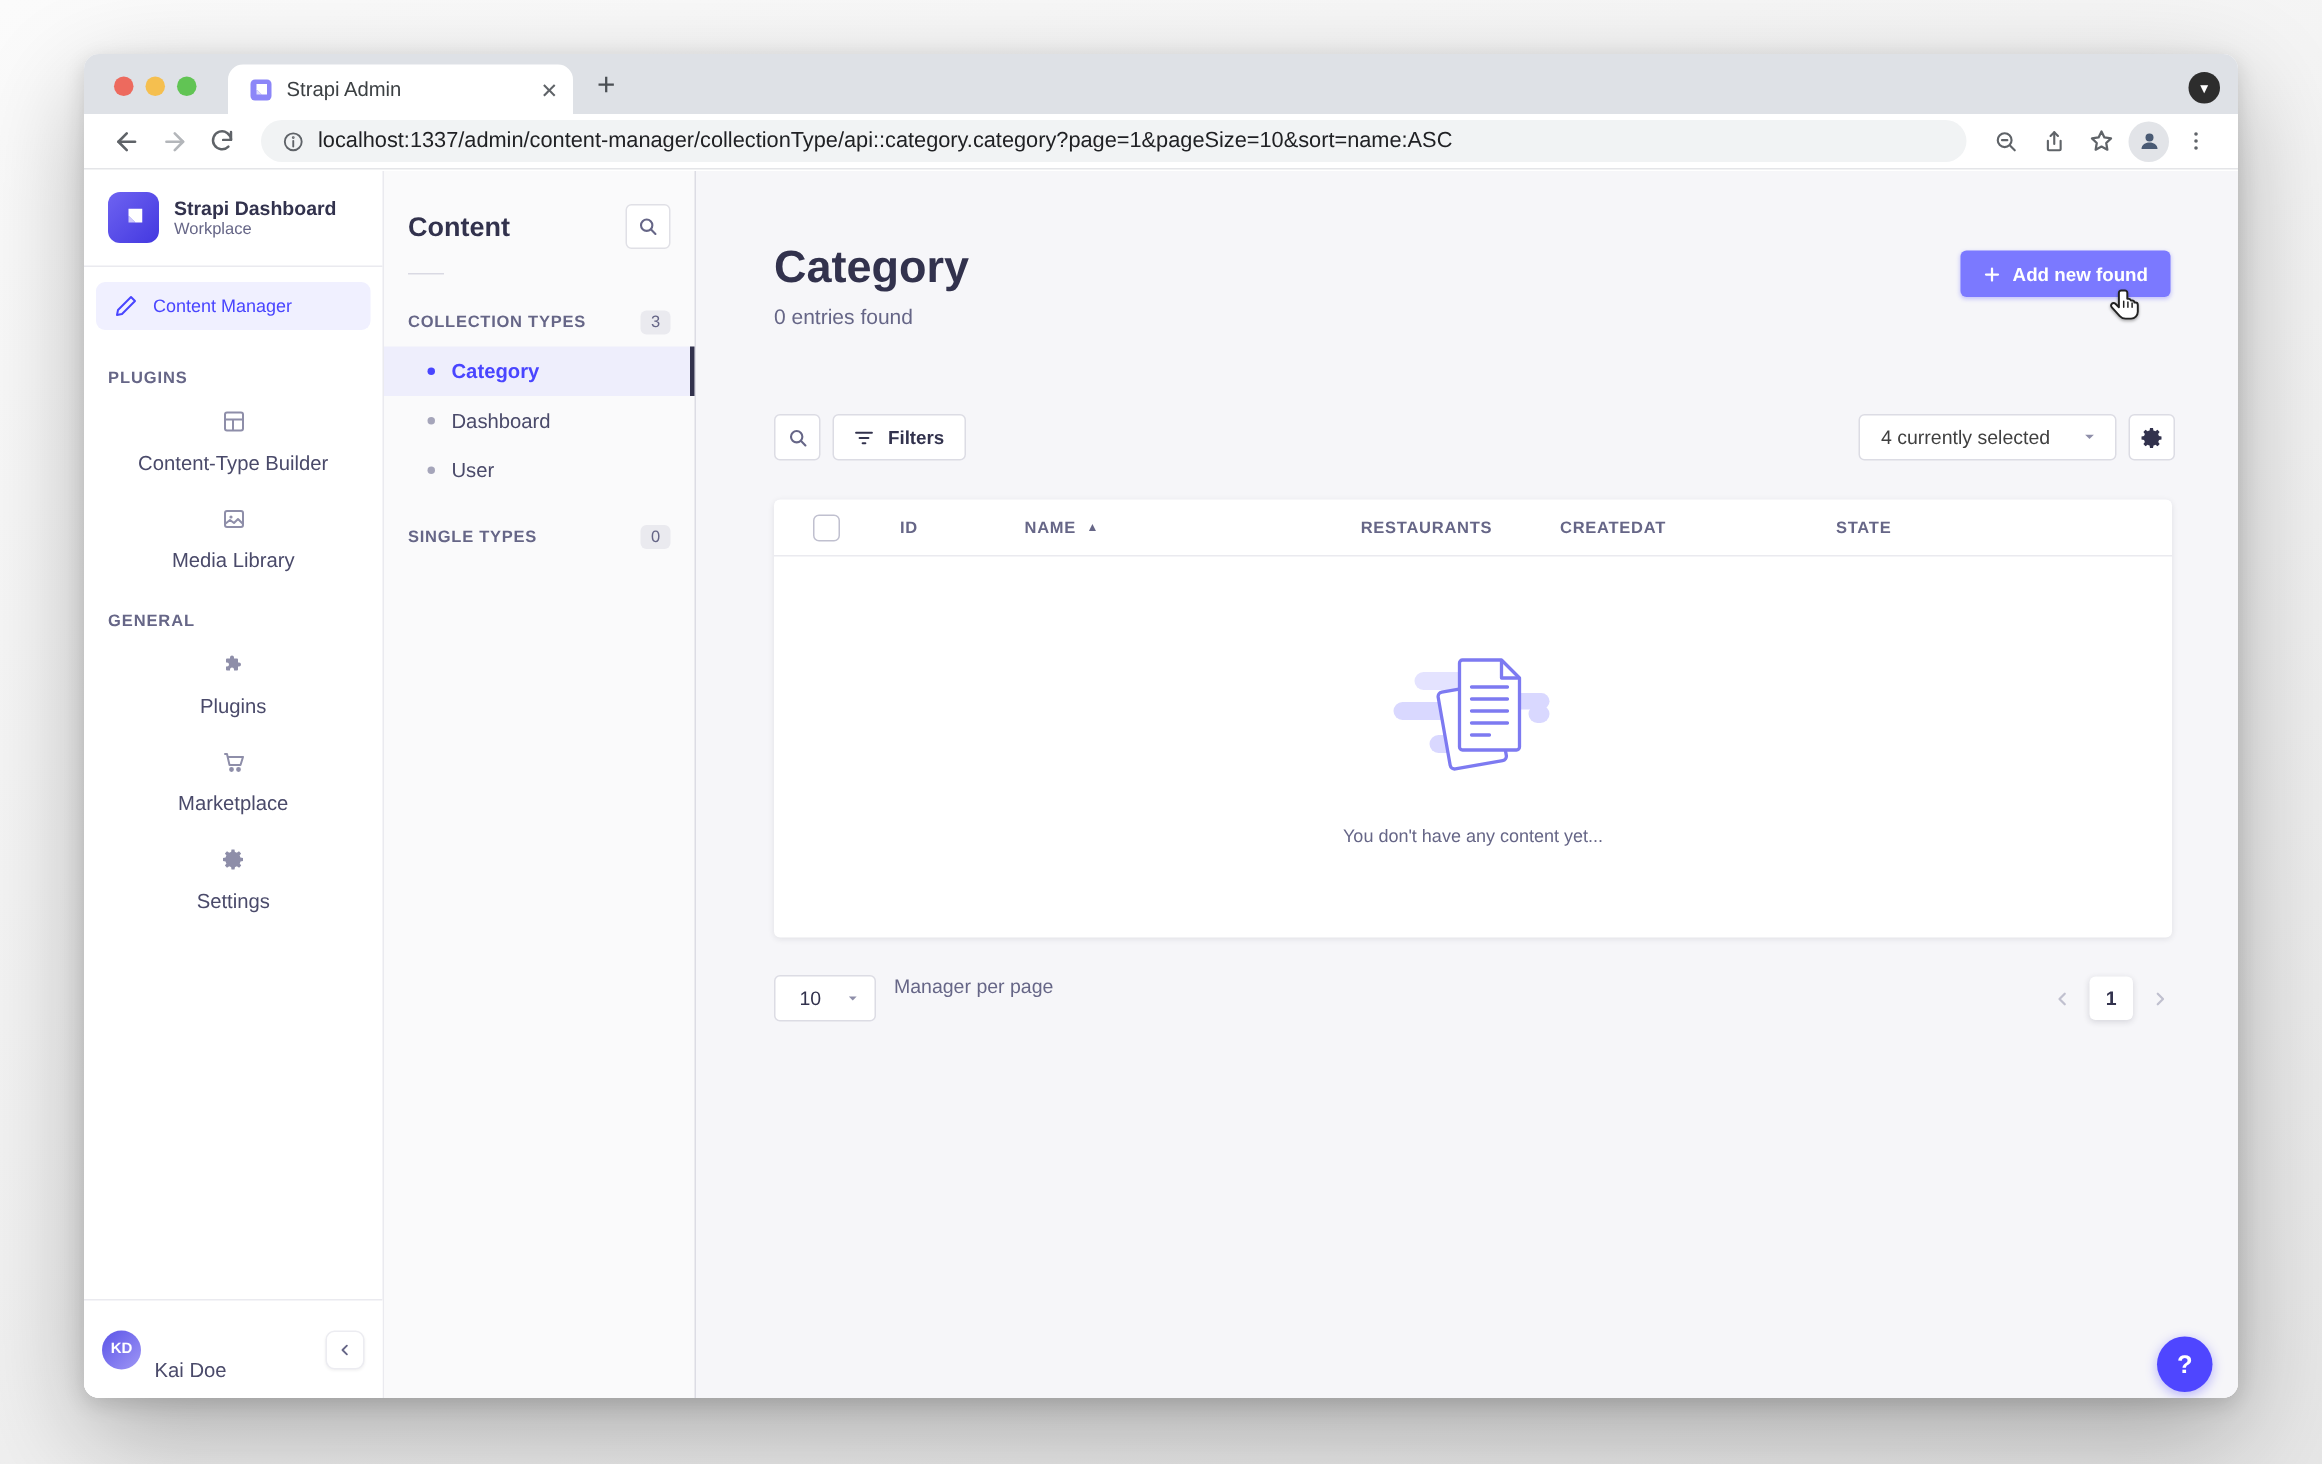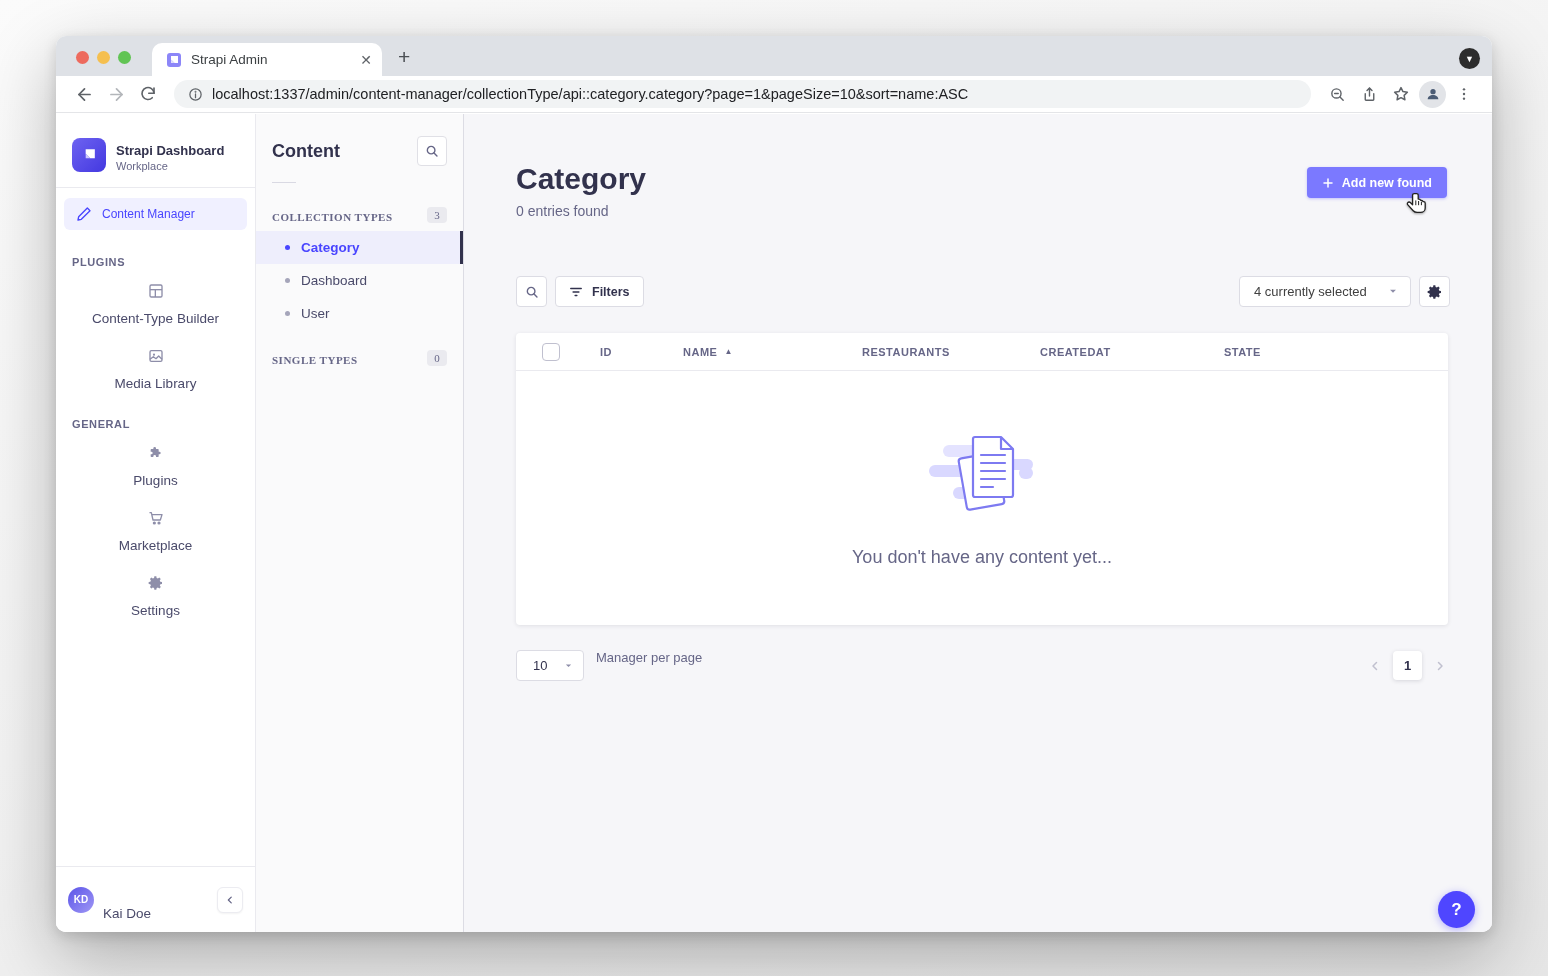--- a/index.html
+++ b/index.html
@@ -33,21 +33,21 @@
   .urlbar svg { flex:none; }
   .url-text { font-size:14.5px; color:#202124; white-space:nowrap; overflow:hidden; }
   .avatar-chrome { width:27px; height:27px; border-radius:50%; background:#e2e4e8;
     display:flex; align-items:center; justify-content:center; color:#4a5b74; }
 
   
   .app { position:absolute; top:78px; left:0; right:0; bottom:0; display:flex; background:#f6f6f9; }
 
   
   .nav { width:200px; background:#fff; border-right:1px solid #eaeaef; position:relative; flex:none; }
-  .brand { display:flex; align-items:flex-end; gap:10px; padding:24px 16px 15px; }
+  .brand { display:flex; align-items:center; gap:10px; padding:14px 16px 15px; }
   .brand-logo { width:34px; height:34px; border-radius:8px; flex:none;
     background:linear-gradient(135deg,#6e63f1,#4338e0); display:flex; align-items:center; justify-content:center; }
   .brand-name { font-size:13px; font-weight:bold; color:#32324d; line-height:1.2; }
   .brand-sub { font-size:11px; color:#666687; margin-top:1px; }
   .nav-divider { height:1px; background:#eaeaef; }
   .nav-active { margin:10px 8px; padding:8px 12px; border-radius:6px; background:#f0f0ff;
     display:flex; align-items:center; gap:10px; color:#4945ff; font-size:12px; font-weight:normal; }
   .nav-label { padding:16px 16px 4px; font-size:11px; font-weight:bold; color:#666687; letter-spacing:.6px; }
   .nav-item { padding:11px 16px; display:flex; align-items:center; gap:12px;
     color:#4a4a6a; font-size:13.5px;flex-direction:column; }
@@ -61,21 +61,21 @@
   .collapse-btn { width:26px; height:26px; border-radius:6px; background:#fff; border:1px solid #ececf1;
     box-shadow:0 1px 2px rgba(0,0,0,.05); display:flex; align-items:center; justify-content:center; color:#666687; }
 
   
   .panel { width:208px; background:#fafafb; border-right:1px solid #dcdce4; flex:none; }
   .panel-head { display:flex; align-items:center; justify-content:space-between; padding:22px 16px 10px; }
   .panel-title { font-size:18px; font-weight:bold; color:#32324d; }
   .icon-btn-sm { width:30px; height:30px; border-radius:4px; background:#fff; border:1px solid #e0e0e6;
     display:flex; align-items:center; justify-content:center; color:#666687; }
   .mini-divider { width:24px; height:1px; background:#d9d9e3; margin:6px 16px 16px; }
-  .type-head { display:flex; align-items:flex-end; justify-content:space-between; padding:8px 16px;font-family:Liberation Serif, serif; }
+  .type-head { display:flex; align-items:center; justify-content:space-between; padding:8px 16px; }
   .type-label { font-size:11px; font-weight:bold; color:#666687; letter-spacing:.5px; }
   .type-badge { min-width:20px; padding:2px 6px; border-radius:4px; background:#eaeaef;
     font-size:11px; color:#666687; text-align:center; }
   .type-item { height:33px; display:flex; align-items:center; gap:11px; padding-left:29px;
     font-size:13.5px; color:#4a4a6a; }
   .type-item .dot { width:5px; height:5px; border-radius:50%; background:#a5a5ba; flex:none; }
   .type-item.selected { background:#eeeefc; color:#4945ff; font-weight:bold; border-right:3px solid #32324d; }
   .type-item.selected .dot { background:#4945ff; }
 
   
@@ -95,24 +95,24 @@
   .select-box { height:31px; width:172px; border-radius:4px; background:#fff; border:1px solid #dcdce4;
     display:flex; align-items:center; padding:0 12px 0 14px; font-size:13px; color:#404040;margin-left:44px; }
   .select-box .caret { margin-left:auto; color:#8e8ea9; }
 
   .table-card { position:absolute; left:52px; right:44px; top:219px; height:292px; background:#fff;
     border-radius:4px; box-shadow:0 1px 4px rgba(33,33,52,.1); display:flex; flex-direction:column; }
   .thead { height:38px; display:flex; align-items:center; padding:0 16px; border-bottom:1px solid #eaeaef; }
   .th { font-size:11px; font-weight:bold; color:#666687; letter-spacing:.5px; display:flex; align-items:center; gap:7px; }
   .cb-cell { width:68px; display:flex; align-items:center; padding-left:10px; }
   .checkbox { width:18px; height:18px; border:1px solid #c0c0cf; border-radius:4px; background:#fff; }
-  .col-id{width:83px;} .col-name{width:179px;} .col-rest{width:178px;} .col-created{width:184px;} .col-state{flex:1;}
+  .col-id{width:83px;} .col-name{width:179px;} .col-rest{width:178px;justify-content:center;} .col-created{width:184px;} .col-state{flex:1;}
   .sort-asc { color:#666687; font-size:8px; }
   .empty-zone { flex:1; display:flex; flex-direction:column; align-items:center; justify-content:center; gap:26px; }
-  .empty-text { font-size:18px; color:#666687; }
+  .empty-text { font-size:12px; color:#666687; }
 
   .pagination { position:absolute; left:52px; right:46px; top:536px; display:flex; }
   .pp-select { width:68px; height:31px; border-radius:4px; background:#fff; border:1px solid #dcdce4;
     display:flex; align-items:center; padding:0 10px 0 16px; font-size:13px; color:#32324d; }
   .pp-select .caret { margin-left:auto; color:#8e8ea9; }
   .pp-label { margin-left:12px; font-size:13px; color:#666687; }
   .pager { margin-left:auto; display:flex; align-items:center; gap:12px; }
   .pg-chev { color:#c0c0cf; display:flex; }
   .pg-num { width:29px; height:29px; border-radius:4px; background:#fff;
     box-shadow:0 1px 4px rgba(33,33,52,.15); display:flex; align-items:center; justify-content:center;

